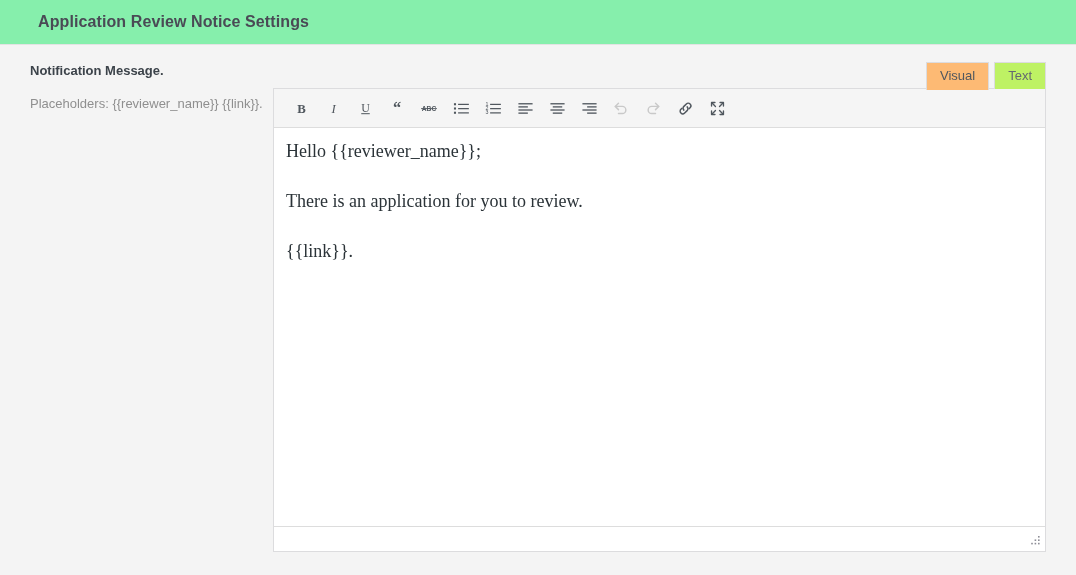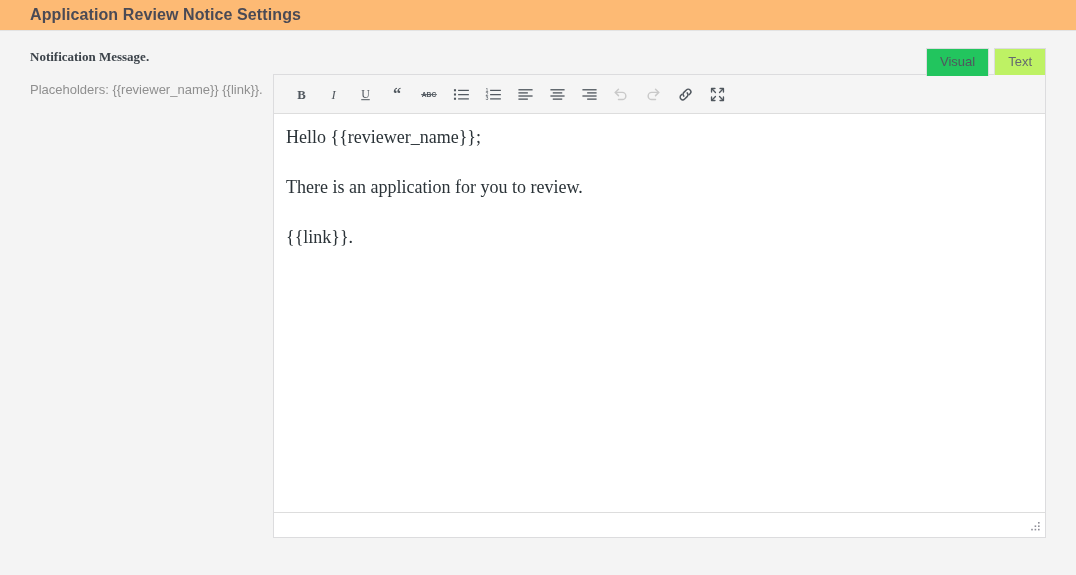--- a/index.html
+++ b/index.html
@@ -10,27 +10,27 @@
     width: 1076px;
     height: 575px;
     background: #f4f4f4;
     font-family: "Liberation Sans", sans-serif;
     overflow: hidden;
     -webkit-font-smoothing: antialiased;
   }
 
   
   .page-header {
-    height: 31px;
-    background: #fdba74;
+    height: 45px;
+    background: #86efac;
     border-bottom: 1px solid #e3e3e3;
     box-sizing: border-box;
     display: flex;
     align-items: center;
-    padding-left: 30px;
+    padding-left: 38px;
   }
   .page-header h1 {
     margin: 0;
     font-size: 16px;
     font-weight: bold;
     color: #4a4a55;
     letter-spacing: 0.1px;
   }
 
   
@@ -45,21 +45,20 @@
     padding-left: 30px;
     box-sizing: border-box;
     flex: 0 0 273px;
   }
   .field-label {
     font-size: 13px;
     font-weight: bold;
     color: #3c434a;
     margin: 0 0 13px 0;
     line-height: 1.4;
-    font-family: Liberation Serif, serif;
   }
   .field-help {
     font-size: 13px;
     color: #8f8f8f;
     line-height: 1.62;
     margin: 0 0 14px 0;
     max-width: 252px;
   }
   .field-help.placeholders {
     margin-bottom: 4px;
@@ -89,21 +88,21 @@
     border-bottom: none;
     padding: 0 13px;
     line-height: 26px;
     height: 27px;
     box-sizing: border-box;
     cursor: pointer;
     margin-left: 5px;
     user-select: none;
   }
   .editor-tab.active {
-    background: #22c55e;
+    background: #fdba74;
     color: #50575e;
     border-color: #dcdcde;
     height: 28px;
   }
 
   
   .editor-box {
     border: 1px solid #dcdcde;
     background: #ffffff;
     box-sizing: border-box;

